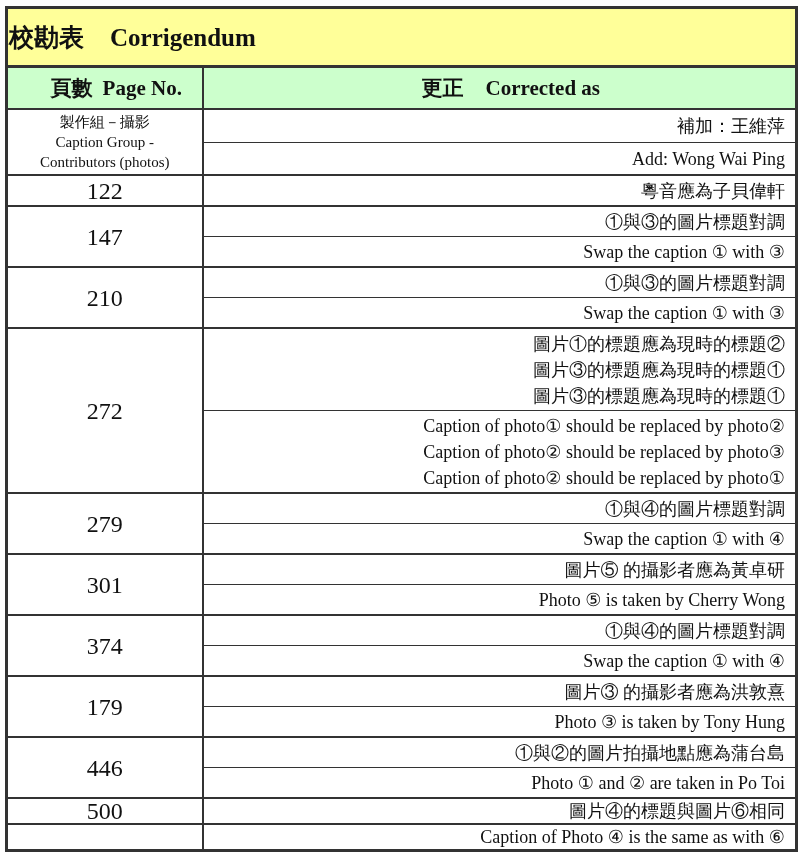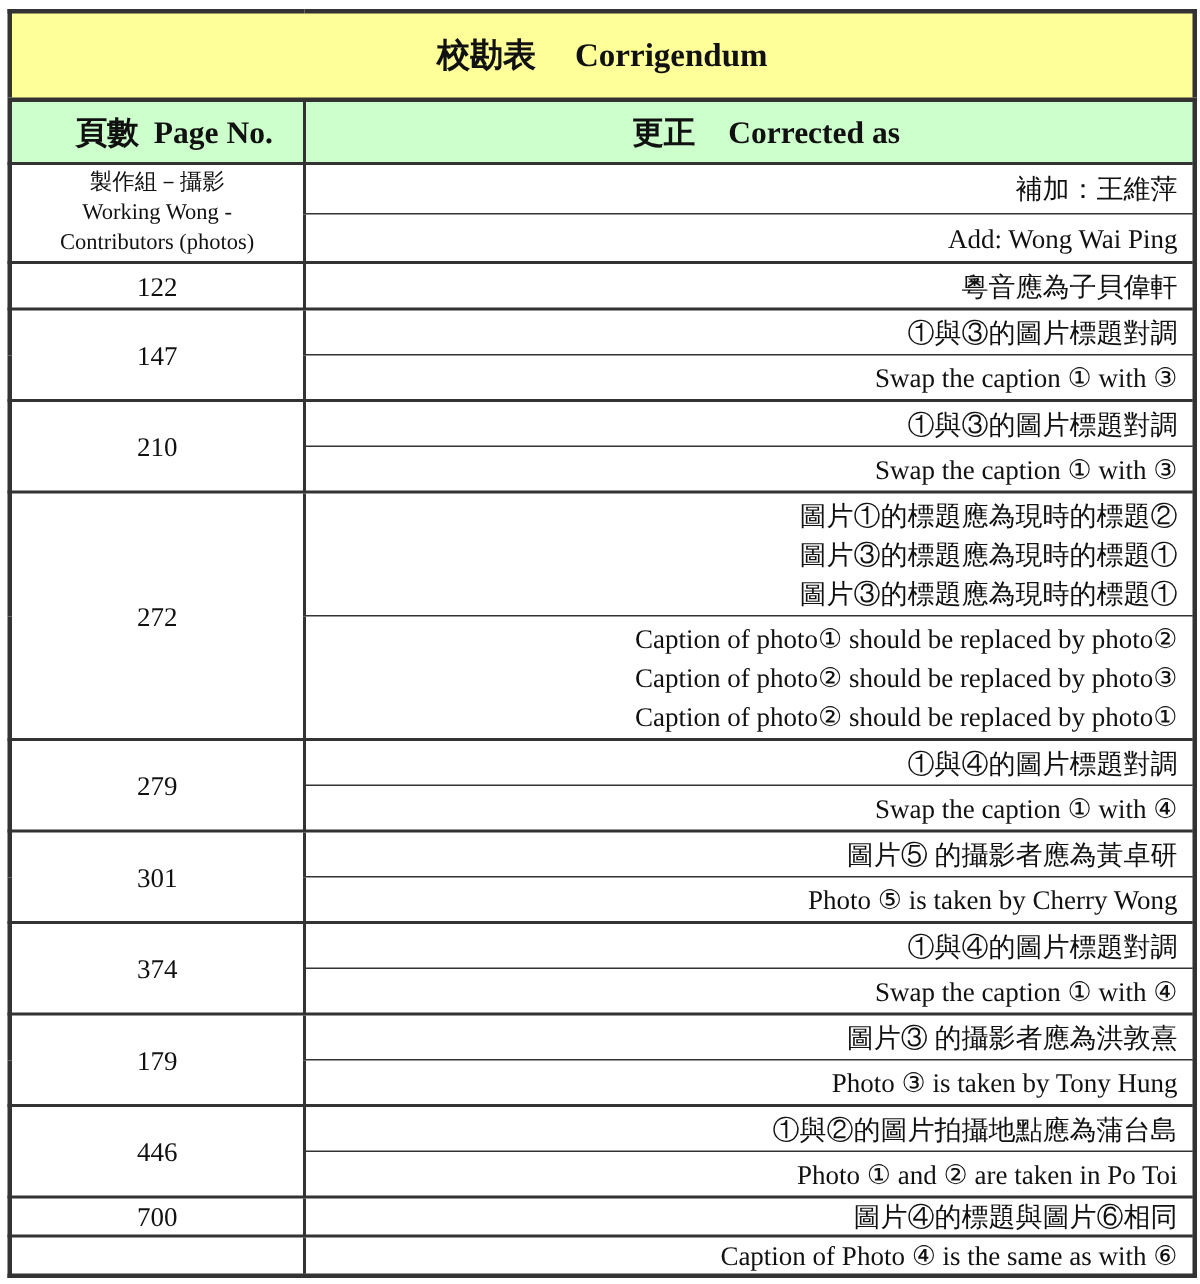--- a/index.html
+++ b/index.html
@@ -29,23 +29,22 @@
   }
   col.page-col { width: 196px; }
   col.corr-col { width: 594px; }
 
   td { vertical-align: middle; }
 
   
   .title-cell {
     background: var(--c-title-bg);
     height: 54px;
-    text-align: center;
     font-weight: bold;
-    font-size: 22px;
+    font-size: 25px;
     margin-left: 28px;
   }
   .title-cell .en { margin-left: 26px; }
 
   
   .header-row td {
     background: var(--c-header-bg);
     border-top: 3px solid var(--c-border);
     height: 38px;
     text-align: center;
@@ -56,21 +55,21 @@
   .header-cell-corr { border-left: 2px solid var(--c-border); }
   .header-cell-page .en { margin-left: 10px; }
   .header-cell-corr .en { margin-left: 22px; }
 
   
   tr.group-start td { border-top: 2px solid var(--c-border); }
   tr.sub-row td { border-top: 1px solid var(--c-border); }
 
   td.page-cell {
     text-align: center;
-    font-size: 18px;
+    font-size: 24px;
     line-height: 24px;
     padding: 2px 4px;
   }
   td.page-cell.small {
     font-size: 15px;
     line-height: 20px;
     margin-left: 43px;
   }
   td.corr-cell {
     border-left: 2px solid var(--c-border);
@@ -107,21 +106,21 @@
       </td>
       <td class="header-cell-corr">
         <span class="zh">更正</span><span class="en">Corrected as</span>
       </td>
     </tr>
   </tbody>
   <tbody id="rows">
       <tr class="group-start">
         <td class="page-cell small" rowspan="2">
           <div>製作組－攝影</div>
-          <div>Working Wong -</div>
+          <div>Caption Group -</div>
           <div>Contributors (photos)</div>
         </td>
         <td class="corr-cell zh">
           <div>補加：王維萍</div>
         </td>
       </tr>
       <tr class="sub-row">
         <td class="corr-cell en">
           <div>Add: Wong Wai Ping</div>
         </td>
@@ -237,21 +236,21 @@
           <div>①與②的圖片拍攝地點應為蒲台島</div>
         </td>
       </tr>
       <tr class="sub-row">
         <td class="corr-cell en">
           <div>Photo ① and ② are taken in Po Toi</div>
         </td>
       </tr>
       <tr class="group-start">
         <td class="page-cell" rowspan="1">
-          <div>700</div>
+          <div>500</div>
         </td>
         <td class="corr-cell zh">
           <div>圖片④的標題與圖片⑥相同</div>
         </td>
       </tr>
       <tr class="group-start">
         <td class="page-cell" rowspan="1"></td>
         <td class="corr-cell en">
           <div>Caption of Photo ④ is the same as with ⑥</div>
         </td>

